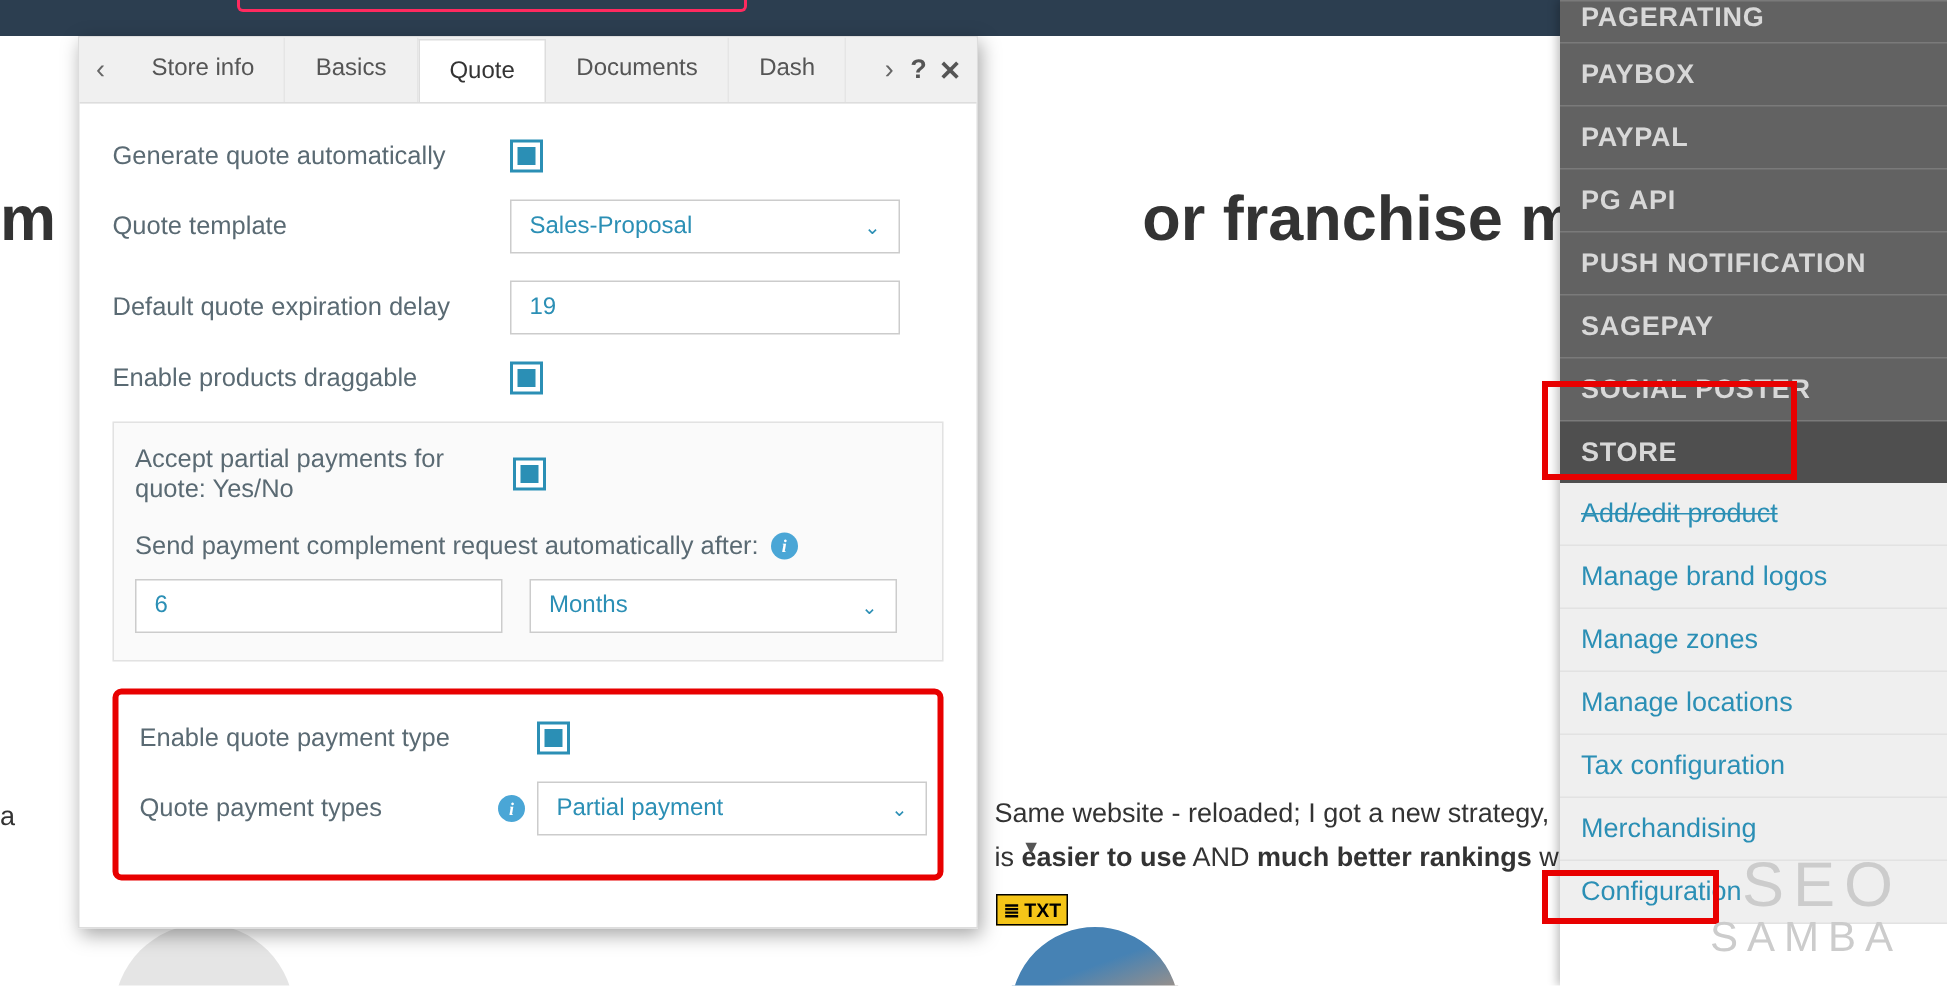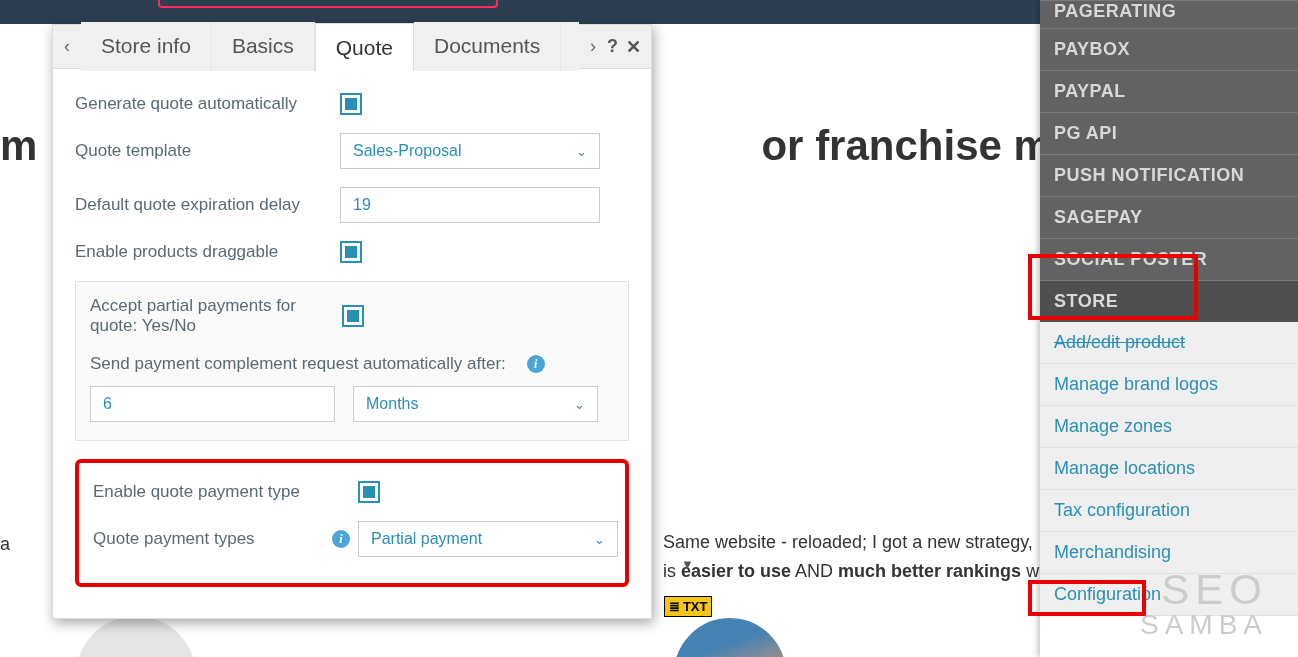--- a/index.html
+++ b/index.html
@@ -75,21 +75,21 @@
       cursor: pointer;
       font-size: 18px;
     }
     .tabs {
       display: flex;
       flex: 1;
       overflow: hidden;
     }
     .tab {
       padding: 12px 20px;
-      font-size: 21px;
+      font-size: 16px;
       color: #555;
       cursor: pointer;
       background: #f0f0f0;
       border-right: 1px solid #e5e5e5;
       white-space: nowrap;
     }
     .tab.active {
       background: #fff;
       color: #333;
       border-top: 1px solid #ddd;
@@ -176,21 +176,21 @@
       padding: 14px 14px 4px 14px;
       margin-bottom: 18px;
     }
     .sub-panel .form-label { flex: 0 0 252px; }
     .sub-label-full {
       font-size: 17px;
       color: #5a6a73;
       margin-bottom: 12px;
       display: flex;
       align-items: center;
-      gap: 21px;
+      gap: 8px;
     }
     .info-icon {
       display: inline-flex;
       width: 18px;
       height: 18px;
       border-radius: 50%;
       background: #4aa6d6;
       color: #fff;
       align-items: center;
       justify-content: center;

